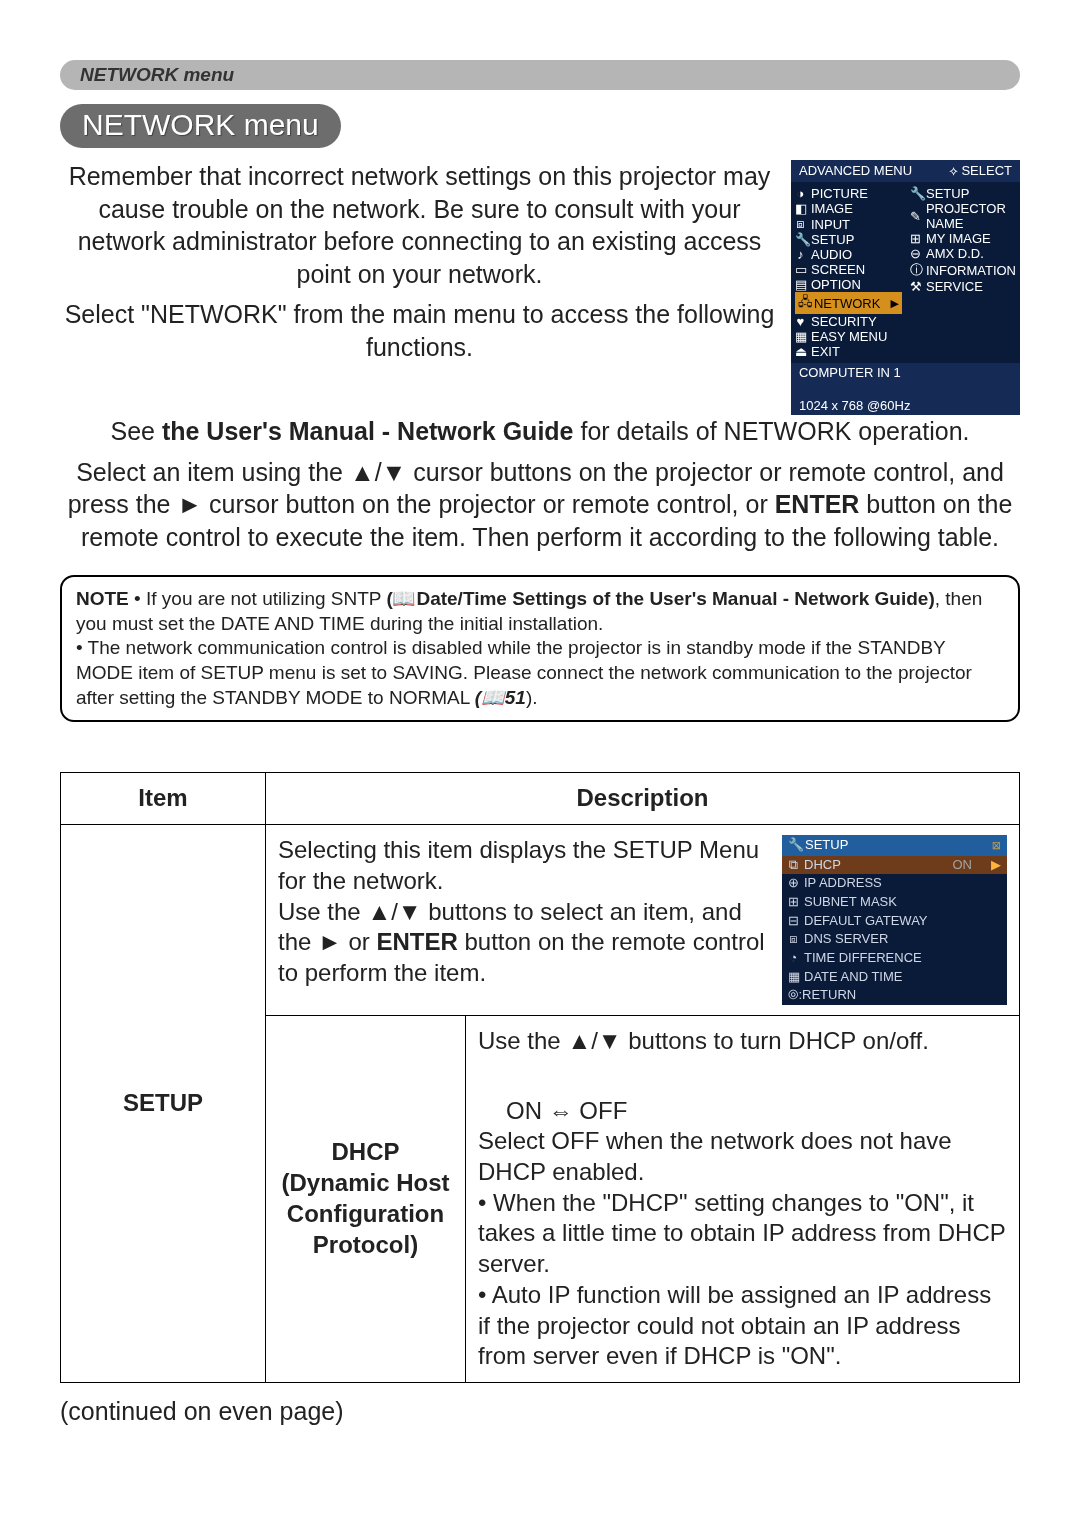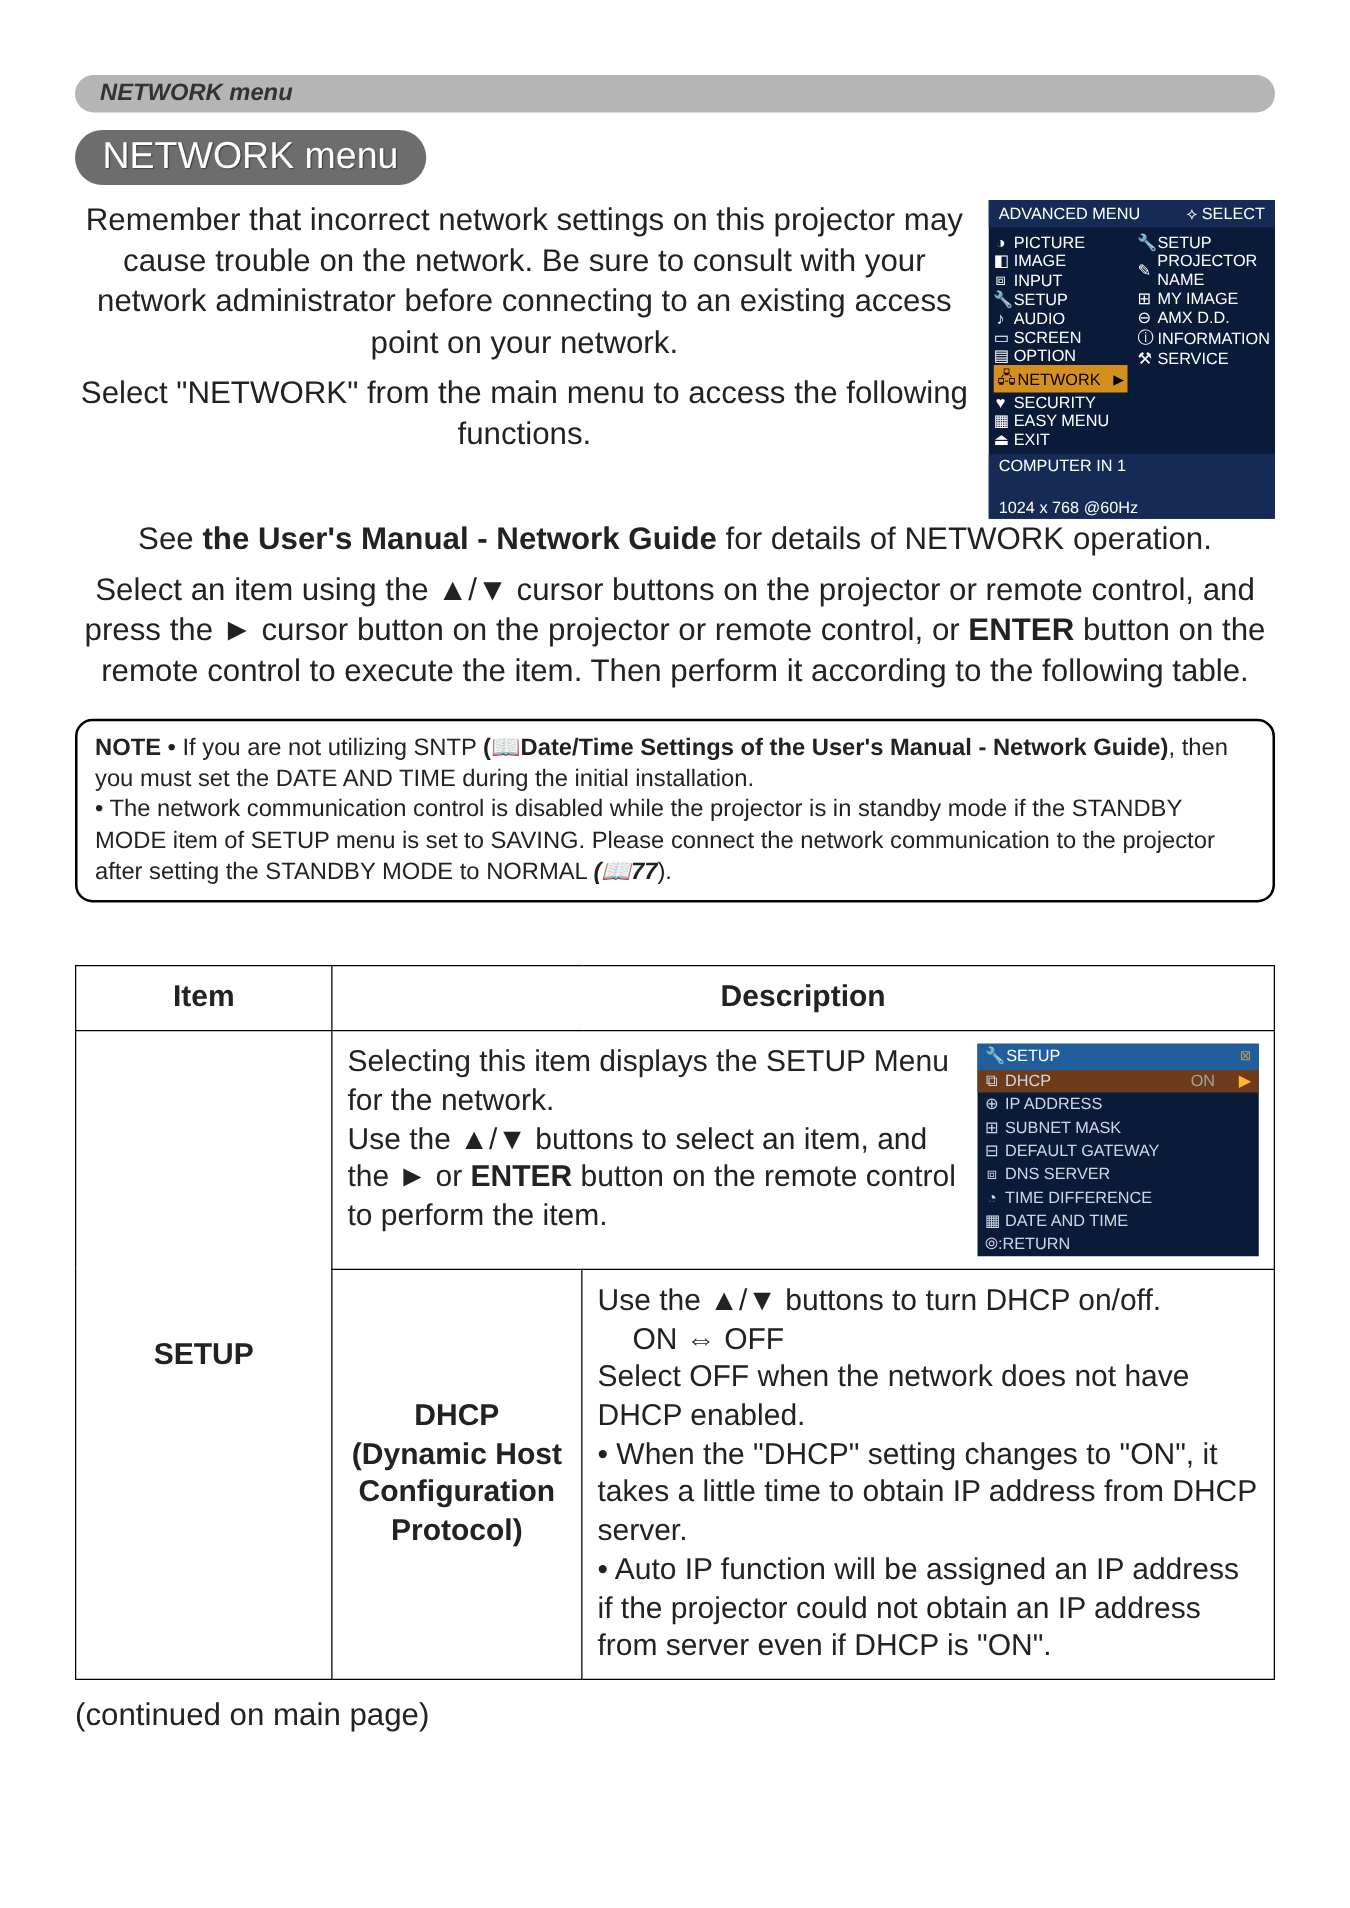--- a/index.html
+++ b/index.html
@@ -253,21 +253,21 @@
   <p class="body-p">
     <span>See </span><b>the User's Manual - Network Guide</b><span> for details of NETWORK operation.</span>
   </p>
   <p class="body-p">
     <span>Select an item using the ▲/▼ cursor buttons on the projector or remote control, and press the ► cursor button on the projector or remote control, or </span><b>ENTER</b><span> button on the remote control to execute the item. Then perform it according to the following table.</span>
   </p>
 
   <div class="note-box">
     <b>NOTE</b><span> • If you are not utilizing SNTP </span><b>(📖Date/Time Settings of the User's Manual - Network Guide)</b><span>, then you must set the DATE AND TIME during the initial installation.</span>
     <br>
-    <span>• The network communication control is disabled while the projector is in standby mode if the STANDBY MODE item of SETUP menu is set to SAVING. Please connect the network communication to the projector after setting the STANDBY MODE to NORMAL </span><b><i>(📖77</i></b><span>).</span>
+    <span>• The network communication control is disabled while the projector is in standby mode if the STANDBY MODE item of SETUP menu is set to SAVING. Please connect the network communication to the projector after setting the STANDBY MODE to NORMAL </span><b><i>(📖51</i></b><span>).</span>
   </div>
 
   <table class="desc">
     <tbody>
         <tr>
       <th style="width:180px">Item</th>
       <th colspan="2">Description</th>
     </tr>
     <tr>
       <td rowspan="2" class="center">SETUP</td>
@@ -315,26 +315,26 @@
         <span>Use the ▲/▼ buttons to select an item, and the ► or </span><b>ENTER</b><span> button on the remote control to perform the item.</span>
       </td>
     </tr>
     <tr>
       <td class="sub-item" style="width:175px">
         <span>DHCP</span><br>
         <span>(Dynamic Host Configuration Protocol)</span>
       </td>
       <td>
         <span>Use the ▲/▼ buttons to turn DHCP on/off.</span><br>
-        <span style="display:inline-block; padding-left:28px;">ON ⇔ OFF</span><br>
+        <span style="display:inline-block; padding-left:28px;margin-top:39px;">ON ⇔ OFF</span><br>
         <span>Select OFF when the network does not have DHCP enabled.</span><br>
         <span>• When the "DHCP" setting changes to "ON", it takes a little time to obtain IP address from DHCP server.</span><br>
         <span>• Auto IP function will be assigned an IP address if the projector could not obtain an IP address from server even if DHCP is "ON".</span>
       </td>
     </tr>
   </tbody>
     </table>
 
-  <div class="cont">(continued on main page)</div>
+  <div class="cont">(continued on even page)</div>
 
   
 
 </div>
 
 </body></html>

